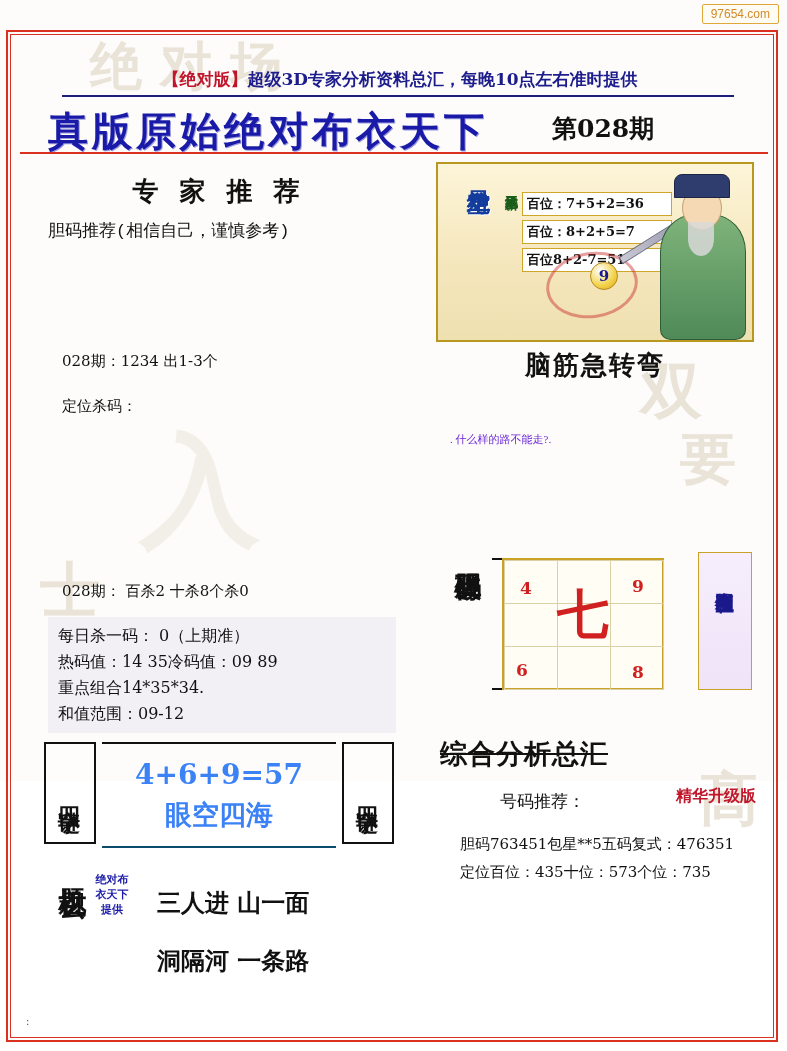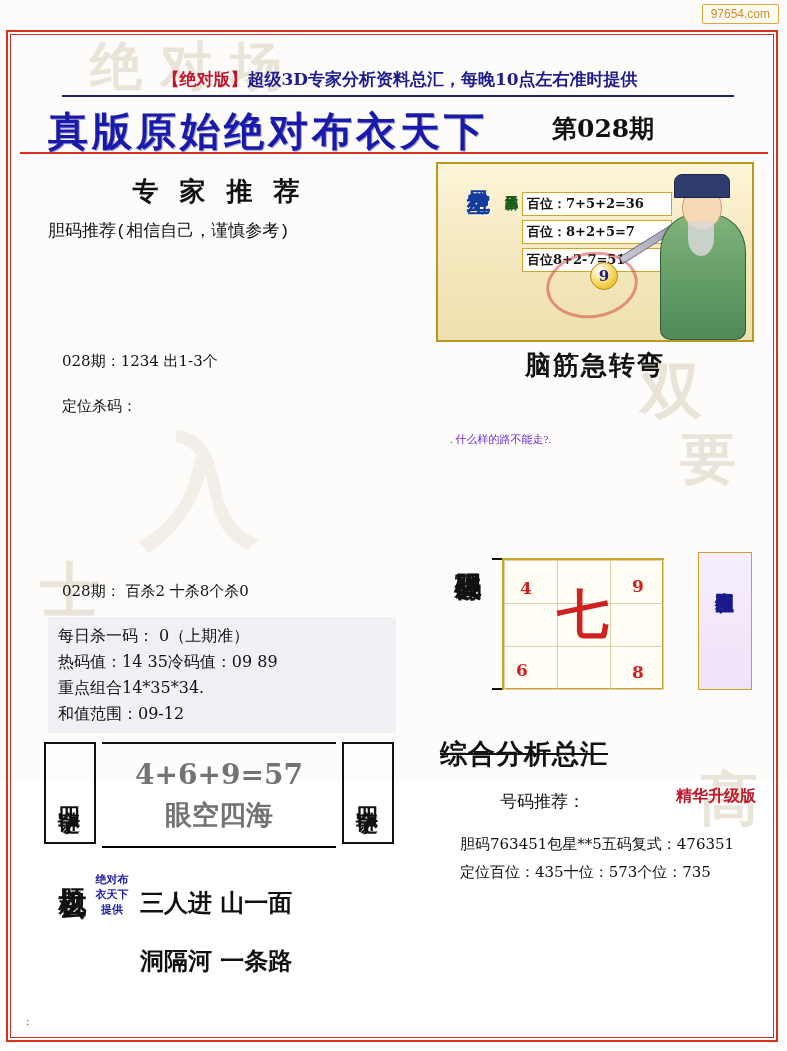--- a/index.html
+++ b/index.html
@@ -89,42 +89,42 @@
     position:absolute;top:0;width:52px;height:102px;border:2px solid #111;
     box-sizing:border-box;display:flex;flex-direction:column;align-items:center;
     justify-content:center;font-size:22px;font-weight:bold;line-height:22px;
     font-family:"DejaVu Serif","Liberation Serif",serif;color:#111;
     background:rgba(255,255,255,.35);
   }
   .v-box.left{left:0;}
   .v-box.right{right:0;}
   .riddle-mid{
     position:absolute;left:58px;right:58px;top:0;height:102px;
-    border-top:2px solid #111;border-bottom:2px solid #000000;
+    border-top:2px solid #111;border-bottom:2px solid #0c4a6e;
     display:flex;flex-direction:column;align-items:center;justify-content:center;
-    font-family:"DejaVu Serif","Liberation Serif",serif;color:#737373;
+    font-family:"DejaVu Serif","Liberation Serif",serif;color:#3b82f6;
   }
   .riddle-mid .l1{font-size:28px;font-weight:bold;}
   .riddle-mid .l2{font-size:27px;font-weight:bold;margin-top:6px;}
   
   .xuanji{
     position:absolute;left:44px;top:862px;width:360px;height:140px;
   }
   .xuanji-label{
     position:absolute;left:0;top:4px;width:44px;
     font-size:28px;font-weight:bold;line-height:32px;text-align:center;
     font-family:"DejaVu Serif","Liberation Serif",serif;color:#111;
   }
   .xuanji-note{
     position:absolute;left:50px;top:10px;width:36px;
     font-size:11px;line-height:15px;color:#1a1aa8;font-weight:bold;
     font-family:"DejaVu Serif","Liberation Serif",serif;text-align:center;
   }
   .xuanji-text{
-    position:absolute;left:96px;top:12px;width:260px;
+    position:absolute;left:113px;top:12px;width:260px;
     font-size:24px;line-height:58px;font-weight:bold;color:#111;
     font-family:"DejaVu Serif","Liberation Serif",serif;
   }
   .poster{
     position:absolute;left:436px;top:162px;width:318px;height:180px;
     border:2px solid #b8981f;box-sizing:border-box;
     background:linear-gradient(180deg,#fdf5d9 0%,#f5e7bd 55%,#efe0b0 100%);
     overflow:hidden;
   }
   .poster-left{

